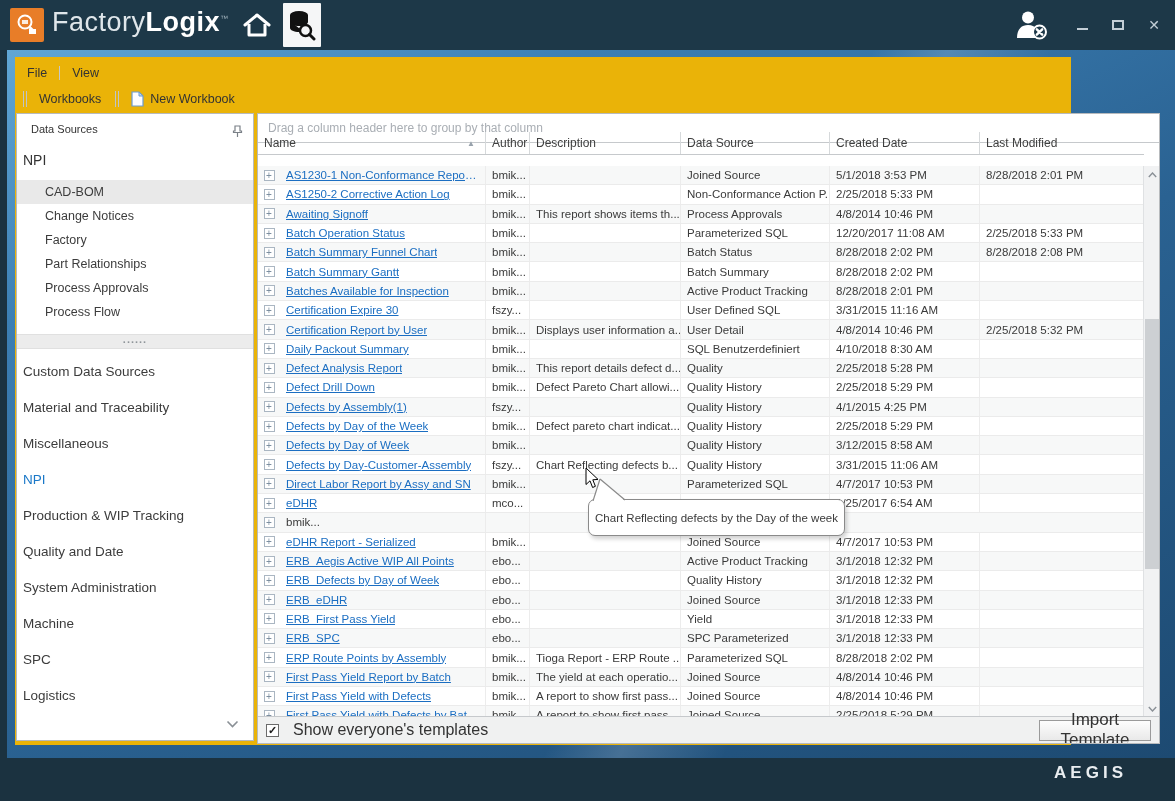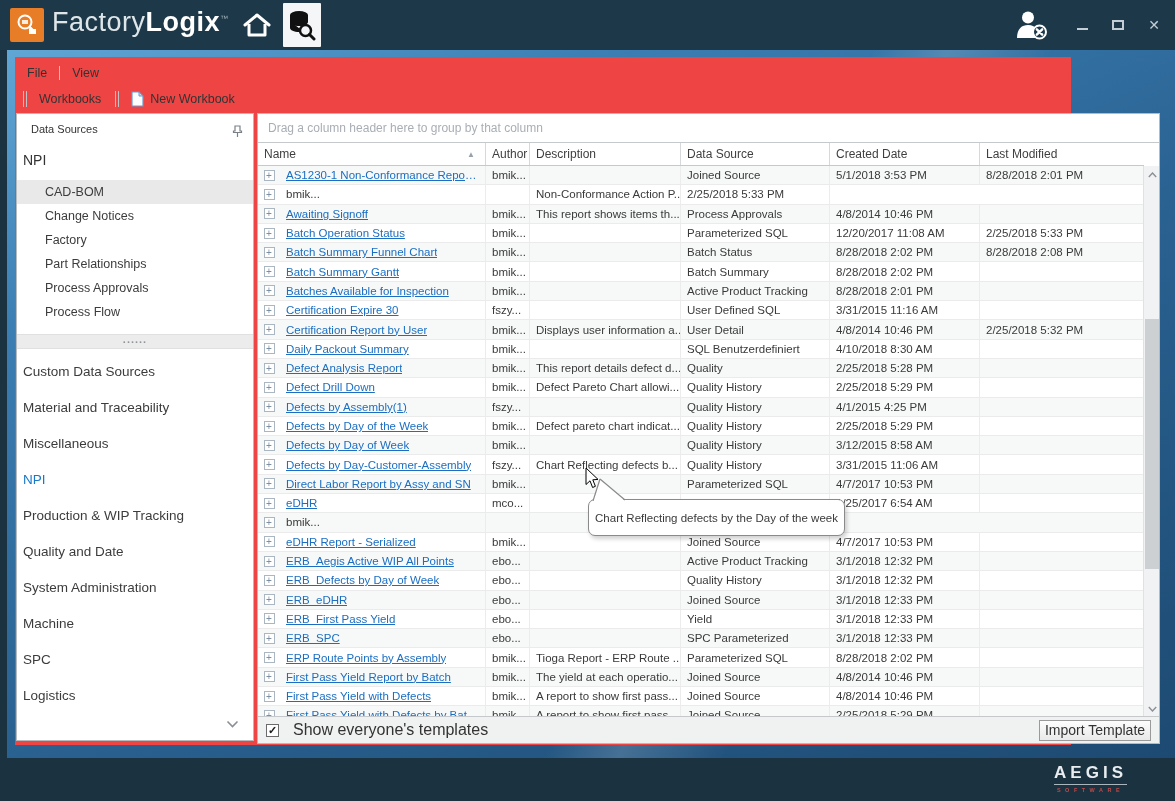--- a/index.html
+++ b/index.html
@@ -27,21 +27,21 @@
   .min-glyph{width:11px;height:2px;background:#c3ced6;margin-top:8px;}
   .max-glyph{width:12px;height:10px;border:2px solid #c3ced6;}
   .close-glyph{font-size:14px;color:#c3ced6;line-height:1;}
 
   
   .frame{position:absolute;left:0;top:50px;width:1175px;height:708px;
     background:linear-gradient(155deg,#61a7d6 0%,var(--frame-mid) 22%,#2a6292 55%,var(--frame-dark) 100%);}
   .frame-streak{position:absolute;left:0;top:50px;width:1175px;height:708px;
     background:linear-gradient(115deg,rgba(255,255,255,0) 58%,rgba(255,255,255,.16) 63%,rgba(255,255,255,0) 70%);}
   .frame-left-dark{position:absolute;left:0;top:50px;width:7px;height:708px;background:var(--footer-bg);}
-  .content{position:absolute;left:15px;top:57px;width:1056px;height:688px;background:#ef4444;}
+  .content{position:absolute;left:15px;top:57px;width:1056px;height:688px;background:#eab308;}
 
   
   .menubar{position:absolute;left:0;top:4px;height:24px;display:flex;align-items:center;font-size:12.5px;color:#333;}
   .menu-item{padding:3px 12px;cursor:pointer;}
   .vsep{width:1px;height:14px;background:#c3c7ca;}
   .toolbar{position:absolute;left:0;top:30px;height:24px;display:flex;align-items:center;font-size:12.5px;color:#333;}
   .tsep{width:4px;height:16px;border-left:1px solid #c0c4c7;border-right:1px solid #c0c4c7;margin:0 6px 0 8px;}
   .tool-item{padding:3px 6px;cursor:pointer;display:flex;align-items:center;gap:6px;}
 
   
@@ -55,52 +55,52 @@
   .sb-item.selected{background:#e9e9e9;}
   .sb-splitter{position:absolute;left:0;top:220px;width:100%;height:15px;background:#ececec;border-top:1px solid #e0e0e0;border-bottom:1px solid #e0e0e0;text-align:center;color:#8f959a;font-weight:bold;font-size:11px;line-height:9px;letter-spacing:1px;cursor:row-resize;}
   .sb-cats{position:absolute;left:0;top:240px;width:100%;}
   .sb-cat{height:36px;line-height:36px;padding-left:6px;font-size:13.5px;color:#3c3c3c;cursor:pointer;}
   .sb-cat.selected{color:var(--cat-blue);}
   .sb-chevron{position:absolute;right:14px;bottom:8px;cursor:pointer;}
 
   
   .tablepanel{position:absolute;left:242px;top:56px;width:903px;height:631px;border:1px solid #b7babd;background:#fff;overflow:hidden;}
   .groupbar{position:absolute;left:0;top:0;width:100%;height:29px;border-bottom:1px solid #c6c9cc;display:flex;align-items:center;padding-left:10px;font-size:12px;color:#a9aeb4;}
-  .thead{position:absolute;left:0;top:29px;width:886px;height:23px;display:grid;grid-template-columns:228px 44px 151px 149px 150px 1fr;border-bottom:1px solid #c6c9cc;}
+  .thead{position:absolute;left:0;top:18px;width:886px;height:23px;display:grid;grid-template-columns:228px 44px 151px 149px 150px 1fr;border-bottom:1px solid #c6c9cc;}
   .th{font-size:12px;color:#3f3f3f;display:flex;align-items:center;padding:0 6px;border-right:1px solid #d6d9db;overflow:hidden;white-space:nowrap;cursor:pointer;}
   .th:last-child{border-right:none;}
   .sort-arrow{margin-left:auto;font-size:8px;color:#98a2ac;padding-right:4px;}
   .rows{position:absolute;left:0;top:52px;width:886px;height:551px;overflow:hidden;}
   .trow{display:grid;grid-template-columns:22px 206px 44px 151px 149px 150px 1fr;height:19.3px;align-items:center;border-bottom:1px solid #ebebeb;background:#fff;cursor:pointer;}
   .trow.stripe{background:#f7f8f8;}
   .td{font-size:11.5px;color:#3a3a3a;padding:0 6px;white-space:nowrap;overflow:hidden;border-right:1px solid #ececec;height:100%;display:flex;align-items:center;}
   .td:last-child{border-right:none;}
   .td.expand-cell{justify-content:center;padding:0;border-right:none;}
   .expander{width:11px;height:11px;border:1px solid #aab6c2;background:#fff;color:#7c8ea0;font-size:10px;line-height:9px;text-align:center;}
   .name-link{color:var(--link-blue);text-decoration:underline;overflow:hidden;white-space:nowrap;text-overflow:ellipsis;}
   
   .vscroll{position:absolute;right:0;top:52px;width:16px;height:551px;background:#f1f2f3;border-left:1px solid #dfe1e3;}
   .vs-btn{position:absolute;left:0;width:16px;height:17px;display:flex;align-items:center;justify-content:center;cursor:pointer;}
   .vs-up{top:0;} .vs-down{bottom:0;}
   .vs-thumb{position:absolute;left:1px;top:153px;width:14px;height:250px;background:#cdd0d3;cursor:grab;}
   
   .bottombar{position:absolute;left:0;bottom:0;width:100%;height:27px;background:#f0f1f1;border-top:1px solid #c6c9cc;display:flex;align-items:center;padding:0 8px;}
   .chk{width:13px;height:13px;border:1px solid #6b6b6b;background:#fff;display:flex;align-items:center;justify-content:center;font-size:11px;font-weight:bold;color:#1a1a1a;cursor:pointer;}
   .chk-label{font-size:16px;color:#333;margin-left:14px;}
-  .import-btn{margin-left:auto;width:112px;height:21px;border:1px solid #9a9a9a;background:linear-gradient(#fdfdfd,#e9e9e9);font-size:14px;color:#333;display:flex;align-items:center;justify-content:center;cursor:pointer;font-family:"Liberation Sans",sans-serif;}
+  .import-btn{margin-left:auto;width:112px;height:21px;border:1px solid #9a9a9a;background:linear-gradient(#fdfdfd,#e9e9e9);font-size:17px;color:#333;display:flex;align-items:center;justify-content:center;cursor:pointer;font-family:"Liberation Sans",sans-serif;}
 
   
   .tooltip{position:absolute;left:588px;top:499px;width:257px;height:37px;background:#fff;border:1px solid #8a8a8a;border-radius:7px;box-shadow:2px 3px 4px rgba(0,0,0,.18);display:flex;align-items:center;justify-content:center;font-size:11.5px;color:#3a3a3a;z-index:40;}
   .tooltip-tail{position:absolute;left:2px;top:-22px;z-index:41;}
   .cursor{position:absolute;left:585px;top:468px;z-index:50;}
 
   
   .footer{position:absolute;left:0;top:758px;width:1175px;height:43px;background:var(--footer-bg);}
   .aegis{position:absolute;right:48px;top:5px;text-align:center;}
-  .aegis-name{font-size:17px;color:#e9edf0;letter-spacing:4px;font-weight:bold;border-bottom:1px solid #aab6bd;padding-bottom:1px;}
+  .aegis-name{font-size:17px;color:#e9edf0;letter-spacing:4px;font-weight:bold;border-bottom:1px solid #aab6bd;padding-bottom:18px;}
   .aegis-sub{font-size:5.5px;color:#c24a4a;letter-spacing:4.5px;margin-top:2px;font-weight:bold;}
 </style>
 </head>
 <body>
 
 <div class="app">
 
   <div class="titlebar">
     <div class="logo-tile">
       <svg width="26" height="26" viewBox="0 0 26 26">
@@ -232,20 +232,23 @@
             <div class="td ">bmik...</div>
             <div class="td "></div>
             <div class="td ">Joined Source</div>
             <div class="td ">5/1/2018 3:53 PM</div>
             <div class="td ">8/28/2018 2:01 PM</div>
           </div>
           <div class="trow">
             <div class="td expand-cell">
               <div class="expander">+</div>
             </div>
+            <div class="td ">
+              <span class="name-link">AS1250-2 Corrective Action Log</span>
+            </div>
             <div class="td ">bmik...</div>
             <div class="td "></div>
             <div class="td ">Non-Conformance Action P...</div>
             <div class="td ">2/25/2018 5:33 PM</div>
             <div class="td "></div>
           </div>
           <div class="trow stripe">
             <div class="td expand-cell">
               <div class="expander">+</div>
             </div>

